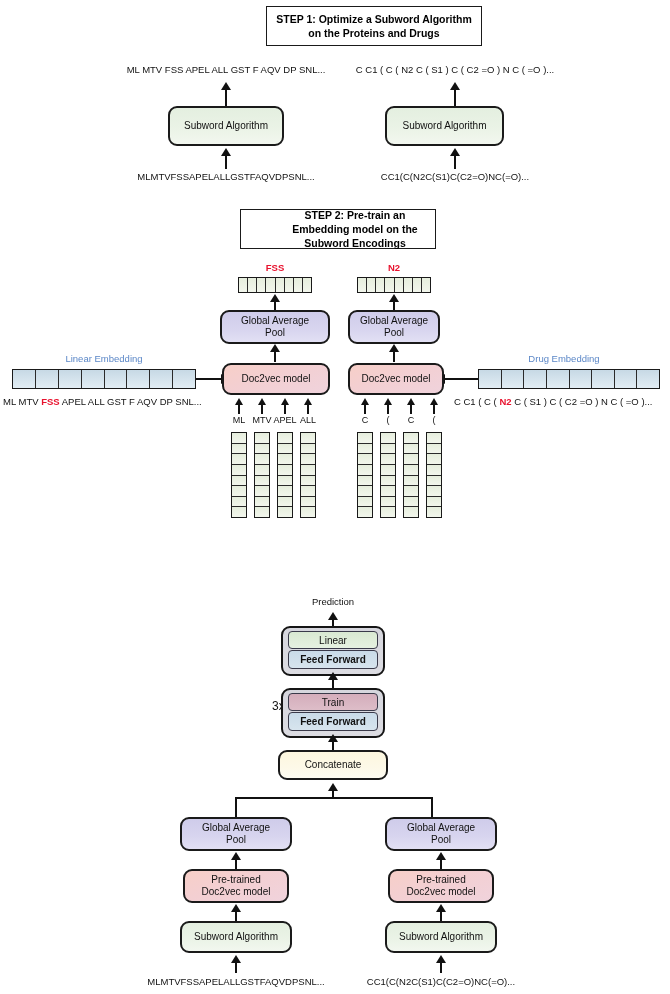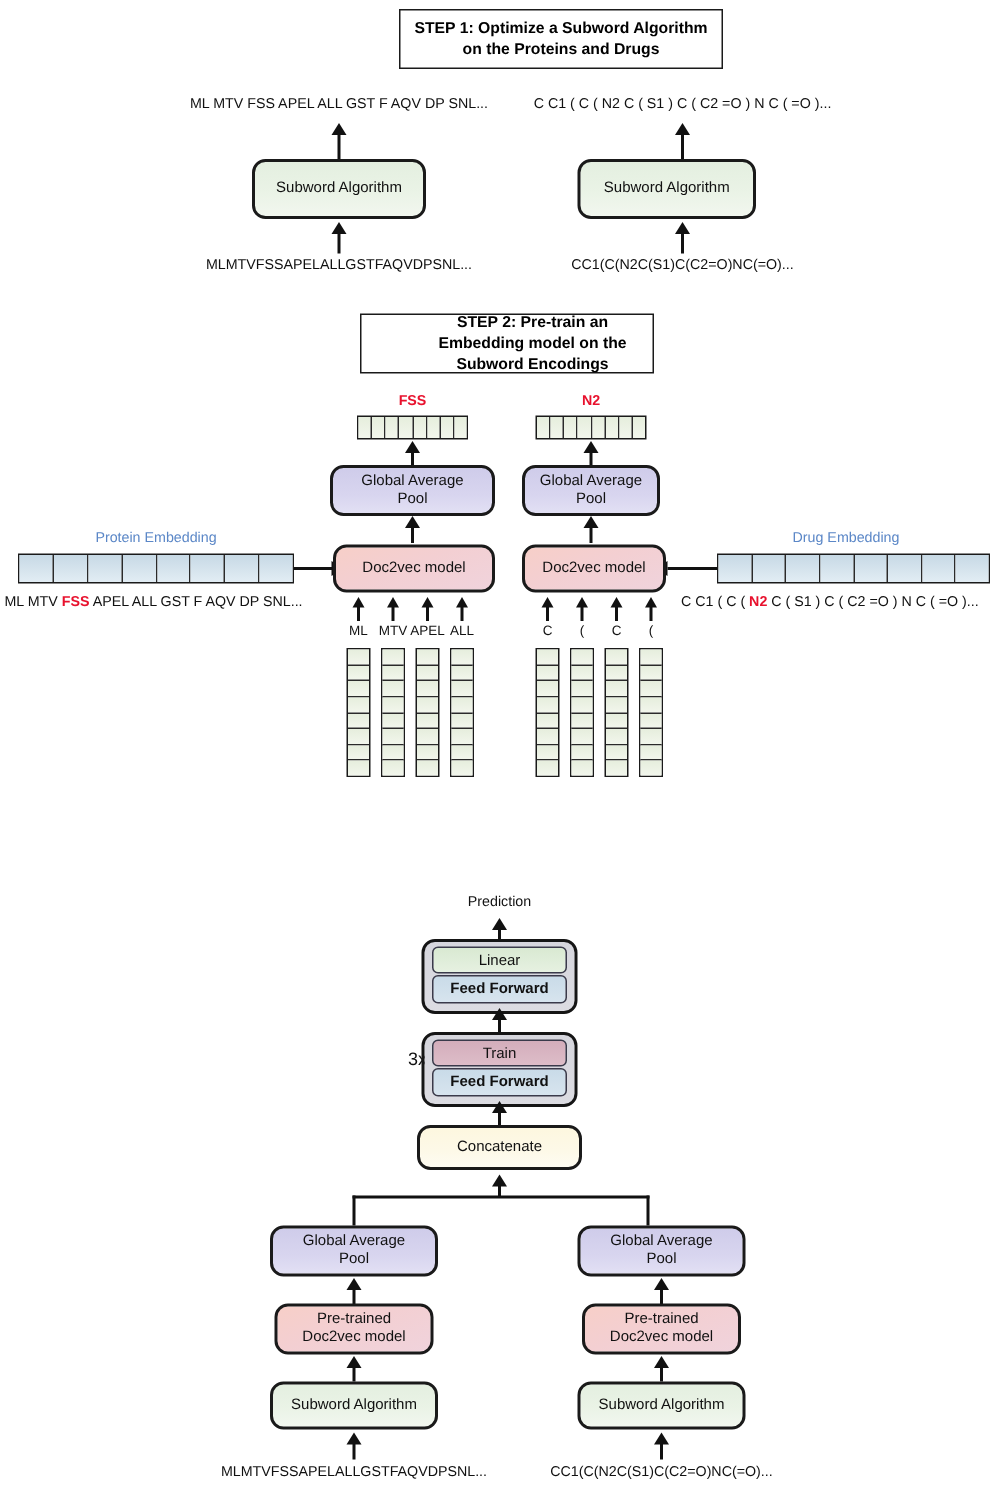--- a/index.html
+++ b/index.html
@@ -117,21 +117,21 @@
   <div class="arrow-up" style="left:389px;top:294px;"></div>
 
   <div class="rbox purple" style="left:220px;top:310px;width:110px;height:34px;padding:0 12px;">Global Average Pool</div>
   <div class="rbox purple" style="left:348px;top:310px;width:92px;height:34px;padding:0 8px;">Global Average Pool</div>
 
   <div class="vline" style="left:274px;top:350px;height:12px;"></div>
   <div class="arrow-up" style="left:270px;top:344px;"></div>
   <div class="vline" style="left:393px;top:350px;height:12px;"></div>
   <div class="arrow-up" style="left:389px;top:344px;"></div>
 
-  <div class="lbl c bluelbl" style="left:104px;top:353px;">Protein Embedding</div>
+  <div class="lbl c bluelbl" style="left:104px;top:353px;">Linear Embedding</div>
   <div class="lbl c bluelbl" style="left:564px;top:353px;">Drug Embedding</div>
 
   <div class="hbar" style="left:12px;top:369px;width:184px;height:20px;">
       <i class="cell-blue" style="flex: 1 1 0px;"></i>
       <i class="cell-blue" style="flex: 1 1 0px;"></i>
       <i class="cell-blue" style="flex: 1 1 0px;"></i>
       <i class="cell-blue" style="flex: 1 1 0px;"></i>
       <i class="cell-blue" style="flex: 1 1 0px;"></i>
       <i class="cell-blue" style="flex: 1 1 0px;"></i>
       <i class="cell-blue" style="flex: 1 1 0px;"></i>

